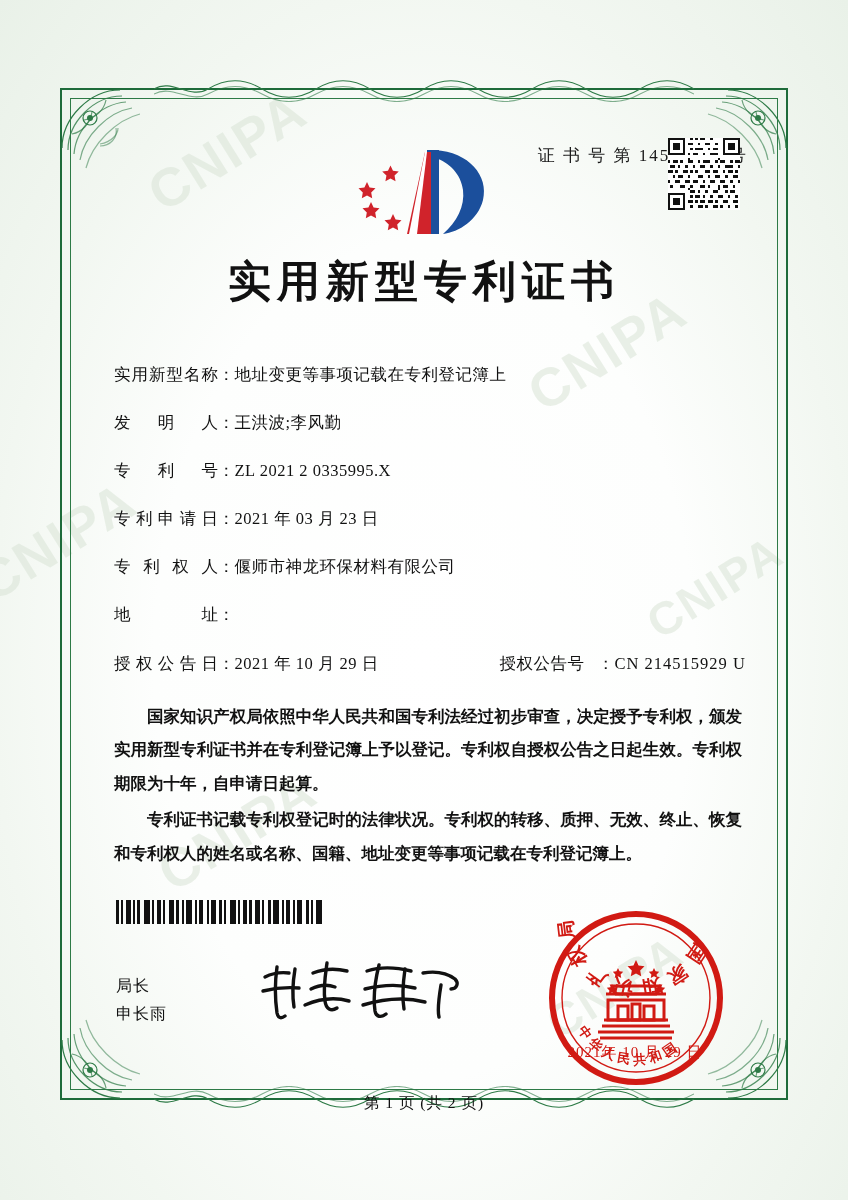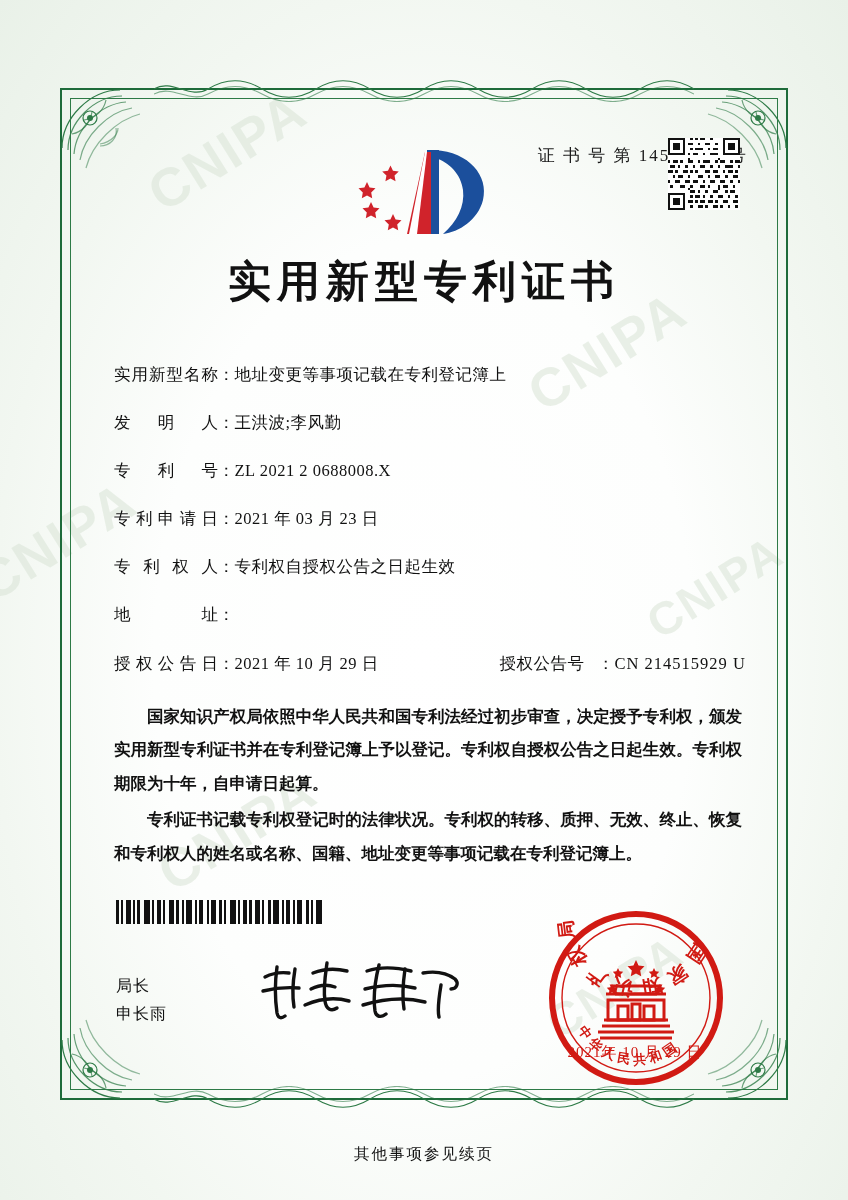--- a/index.html
+++ b/index.html
@@ -325,21 +325,21 @@
         <span class="val">王洪波;李风勤</span>
       </div>
 
       <div class="row">
         <span class="lbl">
           <span>专</span>
             <span>利</span>
             <span>号</span>
         </span>
         <span>：</span>
-        <span class="val mono">ZL 2021 2 0688008.X</span>
+        <span class="val mono">ZL 2021 2 0335995.X</span>
       </div>
 
       <div class="row">
         <span class="lbl">
           <span>专</span>
             <span>利</span>
             <span>申</span>
             <span>请</span>
             <span>日</span>
         </span>
@@ -348,21 +348,21 @@
       </div>
 
       <div class="row">
         <span class="lbl">
           <span>专</span>
             <span>利</span>
             <span>权</span>
             <span>人</span>
         </span>
         <span>：</span>
-        <span class="val">专利权自授权公告之日起生效</span>
+        <span class="val">偃师市神龙环保材料有限公司</span>
       </div>
 
       <div class="row">
         <span class="lbl">
           <span>地</span>
             <span>址</span>
         </span>
         <span>：</span>
       </div>
 
@@ -519,15 +519,15 @@
         <textPath href="#arcTop" startOffset="12%">国家知识产权局</textPath>
       </text>
       <path id="arcBot" d="M90 12 m-66 78 a66 66 0 0 0 132 0" fill="none"></path>
       <text fill="#d11a13" font-size="13" font-family="DejaVu Sans, sans-serif" font-weight="700" letter-spacing="4">
         <textPath href="#arcBot" startOffset="16%">中华人民共和国</textPath>
       </text>
     </svg>
   </div>
   <div class="seal-date">2021年 10 月 29 日</div>
 
-  <div class="footer-note">其他事项参见续页</div>
+  <div class="page-no">第 1 页 (共 2 页)</div>
 
 </div>
 
 </body></html>

